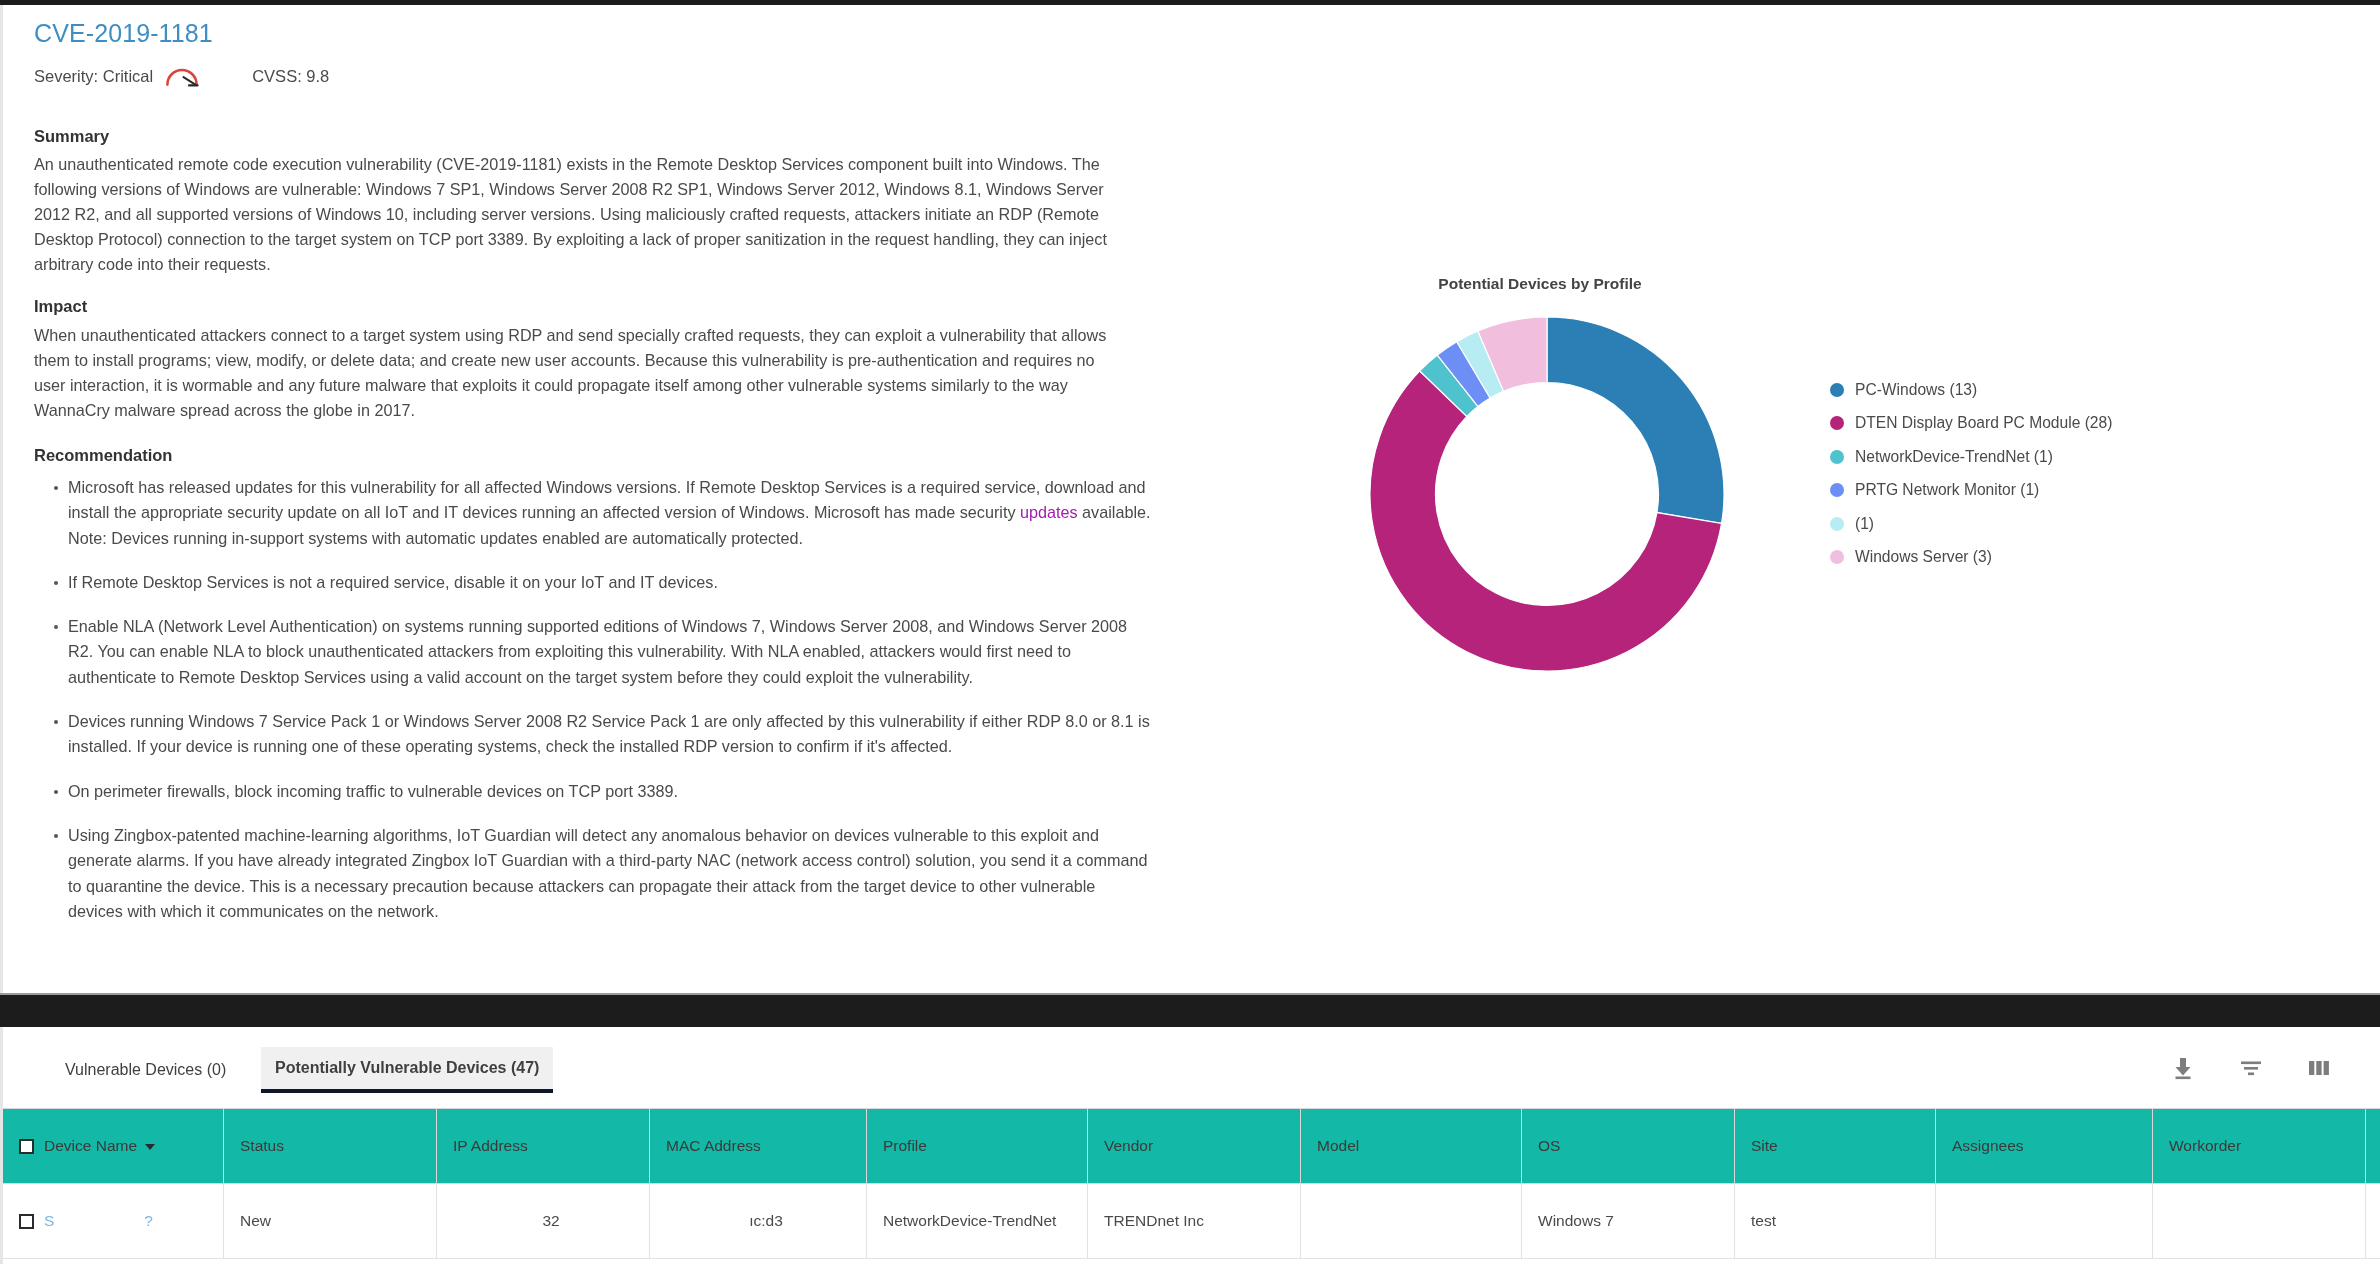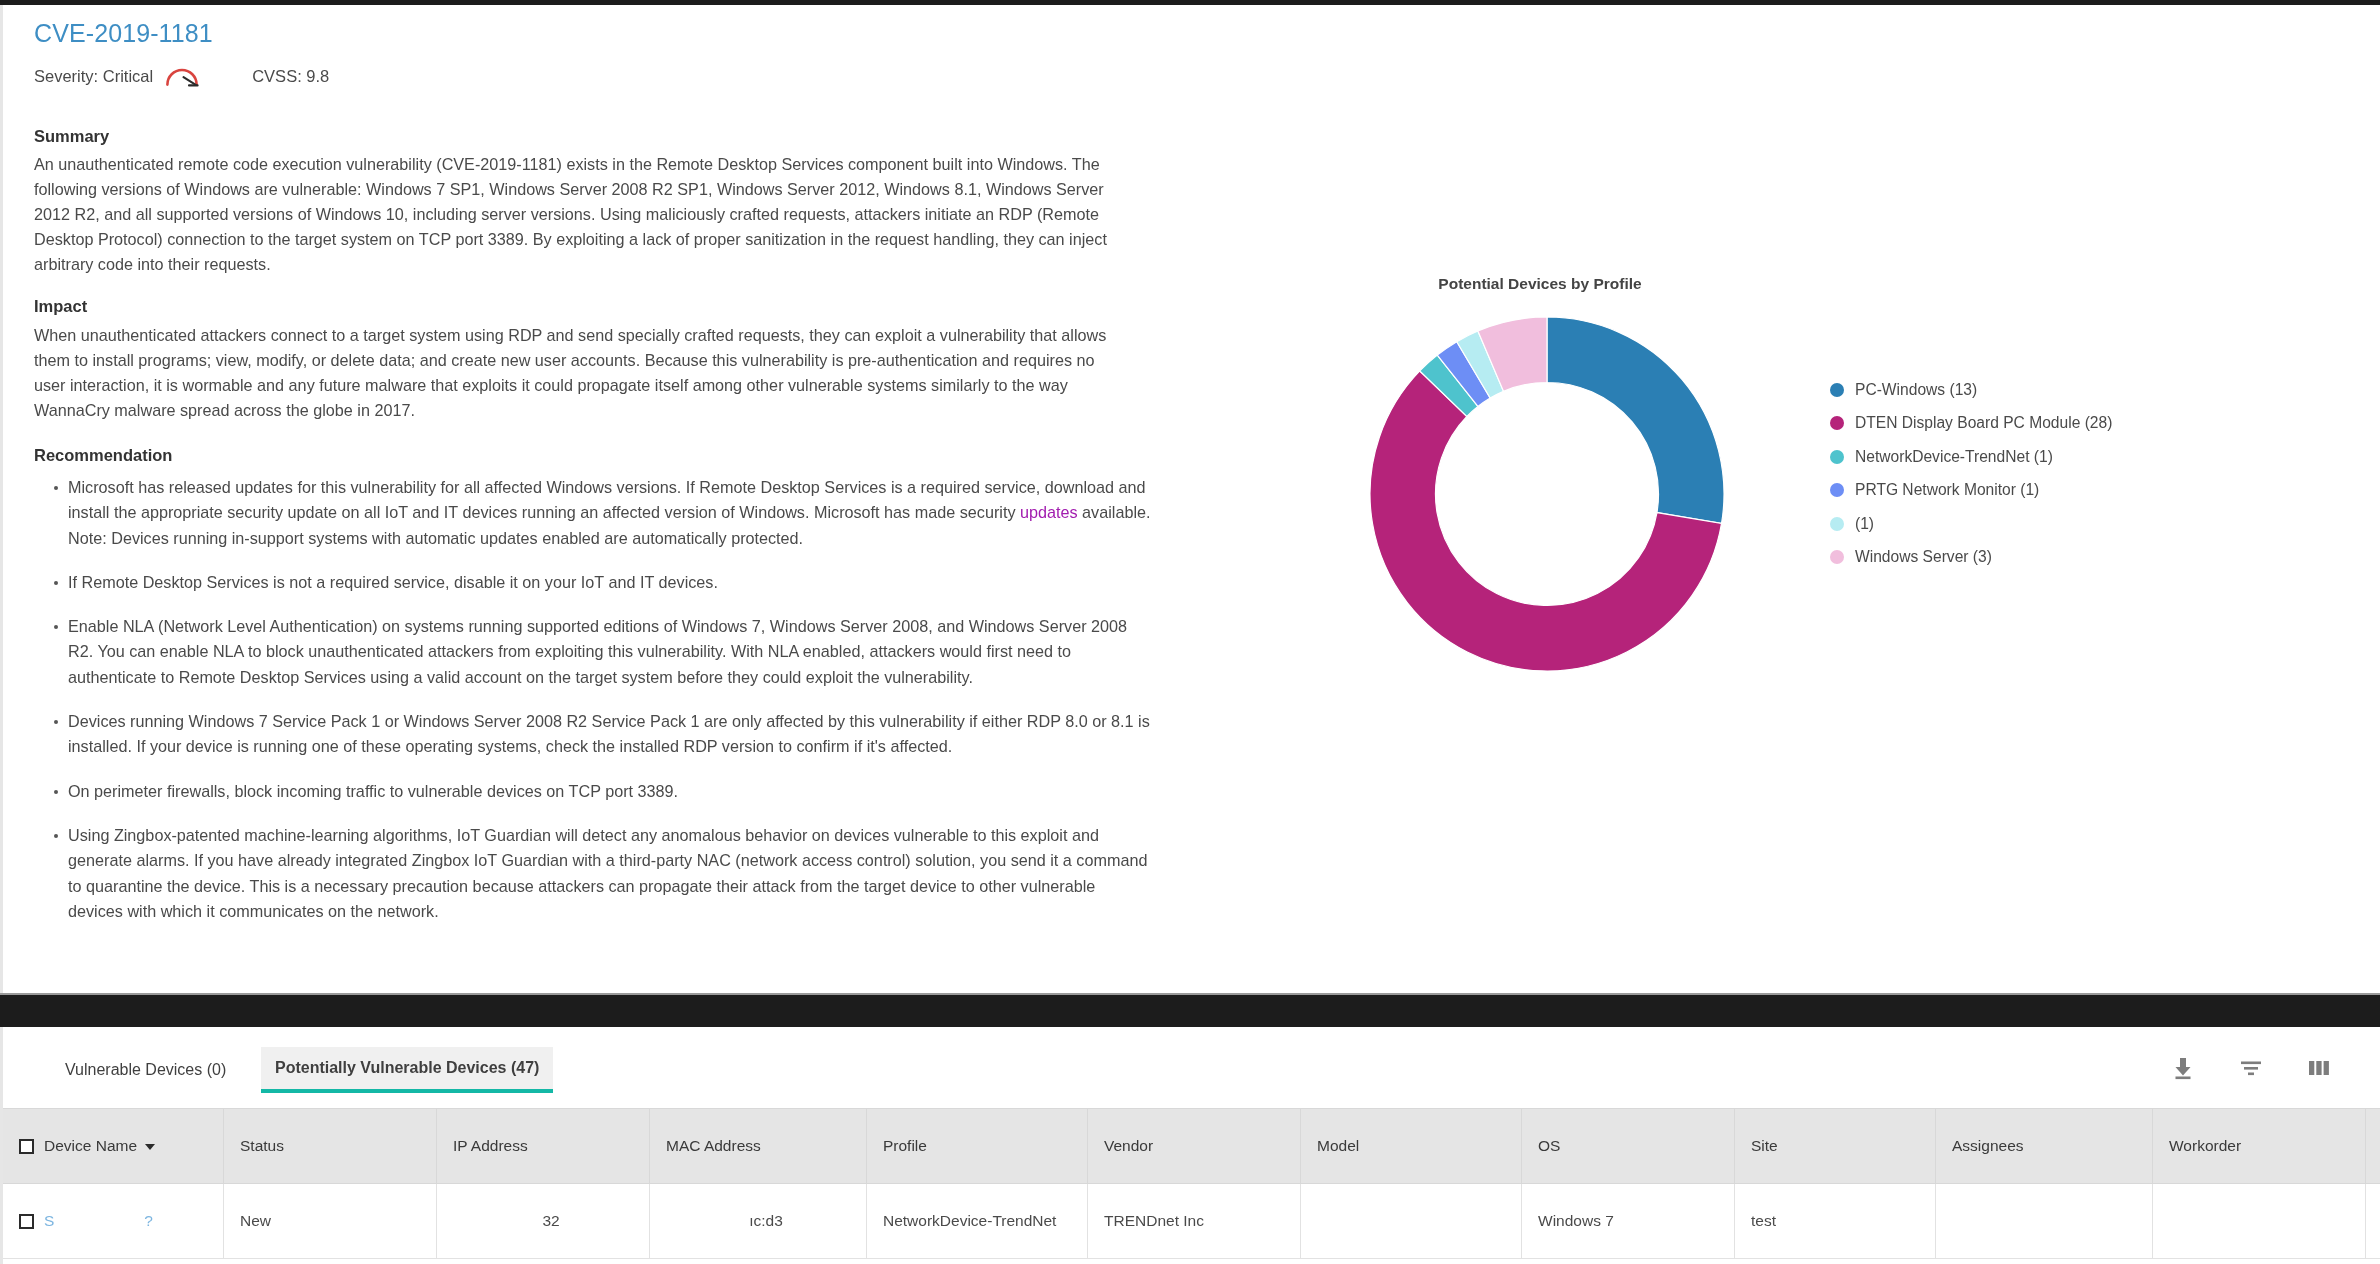--- a/index.html
+++ b/index.html
@@ -195,21 +195,21 @@
     font-size: 16px;
     color: #3f3f3f;
     box-sizing: border-box;
     cursor: pointer;
   }
   .tab.inactive { left: 48px; }
   .tab.active {
     left: 258px;
     background: #f0f0f0;
     font-weight: bold;
-    border-bottom: 4px solid #14b8a6;
+    border-bottom: 4px solid #0f172a;
   }
   .tools {
     position: absolute;
     right: 48px; top: 28px;
     display: flex;
     align-items: center;
     gap: 42px;
   }
   .tool-icon {
     width: 26px; height: 26px;
@@ -229,21 +229,21 @@
   table.devices th {
     border-top: 1px solid #d8d8d8;
     border-bottom: 1px solid #d8d8d8;
     border-right: 1px solid #d8d8d8;
     height: 74px;
     text-align: left;
     padding: 0 0 0 16px;
     font-weight: normal;
     color: #3a3a3a;
     vertical-align: middle;
-    background: #e5e5e5;
+    background: #14b8a6;
   }
   table.devices td {
     border-bottom: 1px solid #e2e2e2;
     border-right: 1px solid #e2e2e2;
     height: 74px;
     padding: 0 0 0 16px;
     color: #4a4a4a;
     vertical-align: middle;
     background: #fff;
   }

